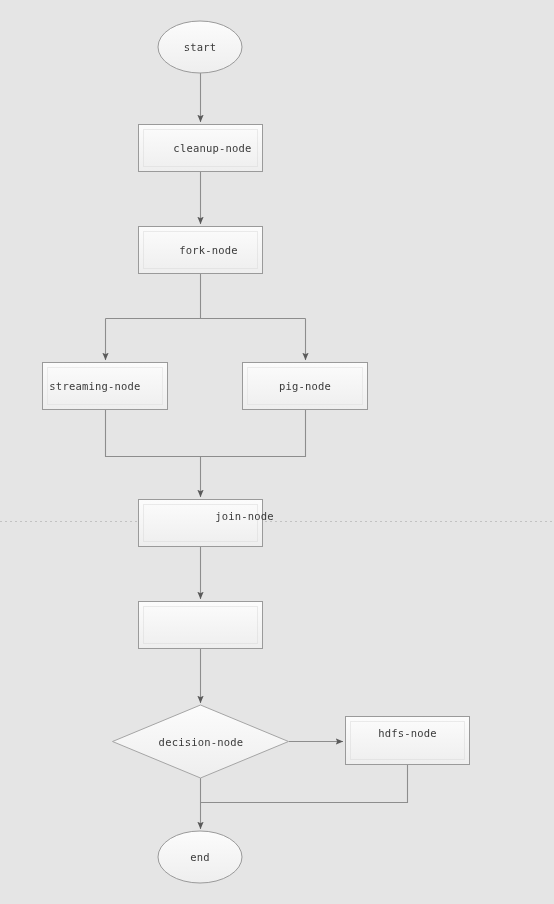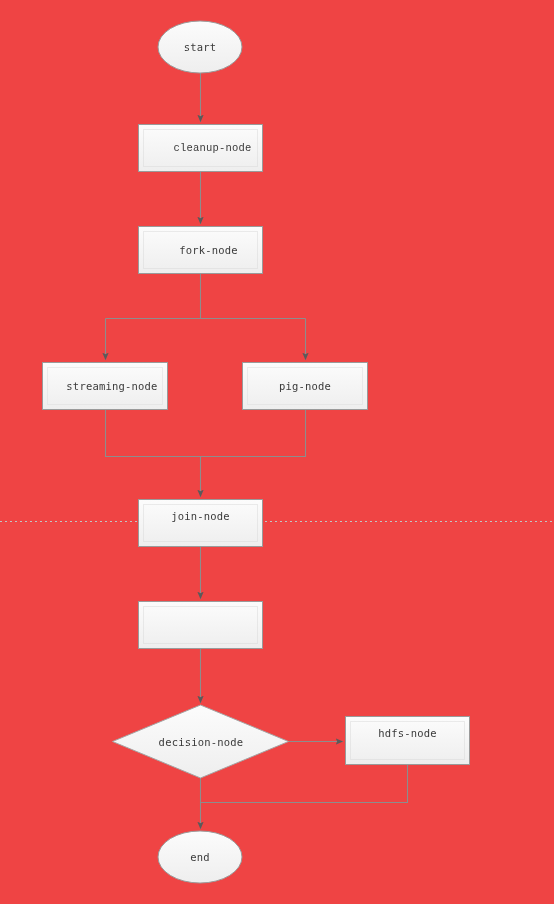--- a/index.html
+++ b/index.html
@@ -4,21 +4,21 @@
 <style>
   html, body {
     margin: 0;
     padding: 0;
     background: #ffffff;
   }
   #canvas {
     position: relative;
     width: 554px;
     height: 904px;
-    background: #ef4444;
+    background: #e5e5e5;
     overflow: hidden;
     font-family: "DejaVu Sans Mono", "Liberation Mono", monospace;
   }
   svg.layer {
     position: absolute;
     left: 0;
     top: 0;
     width: 554px;
     height: 904px;
   }
@@ -118,29 +118,29 @@
         <rect x="345.5" y="716.5" width="124" height="48" fill="url(#nodeGrad)" stroke="#9a9a9a" stroke-width="1"></rect>
         <rect x="350.5" y="721.5" width="114" height="38" fill="none" stroke="#d8d8d8" stroke-width="1" stroke-dasharray="1 1"></rect>
       </g>
 
       <ellipse cx="200" cy="857" rx="42" ry="26" fill="url(#nodeGrad)" stroke="#9a9a9a" stroke-width="1"></ellipse>
     </g>
   </svg>
 
   <div class="node-label" style="left:158px; top:21px; width:84px; height:52px;">start</div>
 
-  <div class="node-label" style="left:138px; top:124px; width:149px; height:48px;font-family:Liberation Mono, monospace;">cleanup-node</div>
+  <div class="node-label" style="left:138px; top:124px; width:149px; height:48px;">cleanup-node</div>
 
   <div class="node-label" style="left:138px; top:226px; width:141px; height:48px;">fork-node</div>
 
-  <div class="node-label" style="left:49px; top:362px; width:126px; height:48px;text-align:right;">streaming-node</div>
+  <div class="node-label" style="left:32px; top:362px; width:126px; height:48px;text-align:right;">streaming-node</div>
 
   <div class="node-label" style="left:242px; top:362px; width:126px; height:48px;border-radius:10px;">pig-node</div>
 
-  <div class="node-label" style="left:138px; top:499px; width:125px; height:34px;">join-node</div>
+  <div class="node-label" style="left:138px; top:499px; width:125px; height:34px;padding-left:44px;">join-node</div>
 
 
   <div class="node-label" style="left:113px; top:705px; width:176px; height:73px;">decision-node</div>
 
   <div class="node-label" style="left:345px; top:716px; width:125px; height:33px;">hdfs-node</div>
 
   <div class="node-label" style="left:158px; top:831px; width:84px; height:52px;text-align:right;">end</div>
 
 </div>
 

